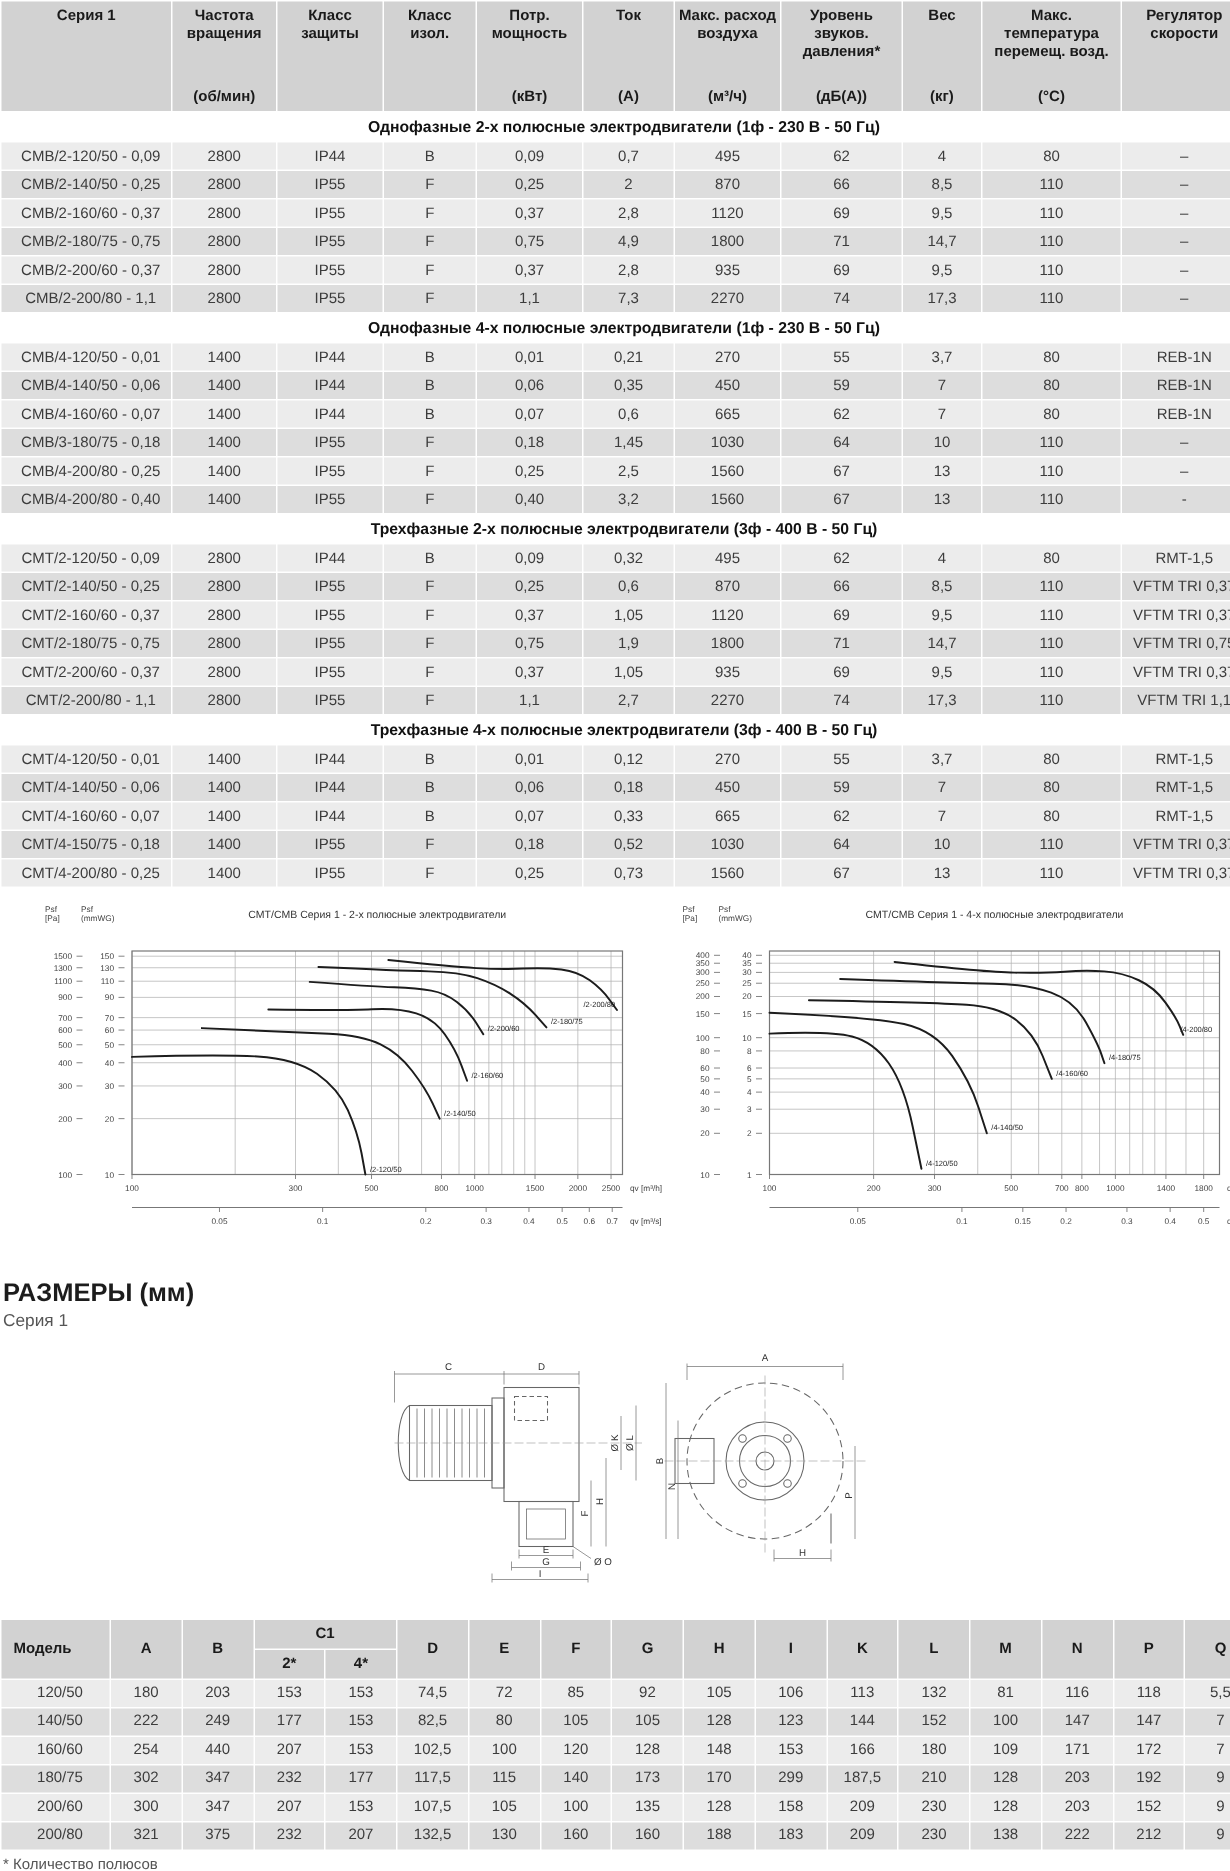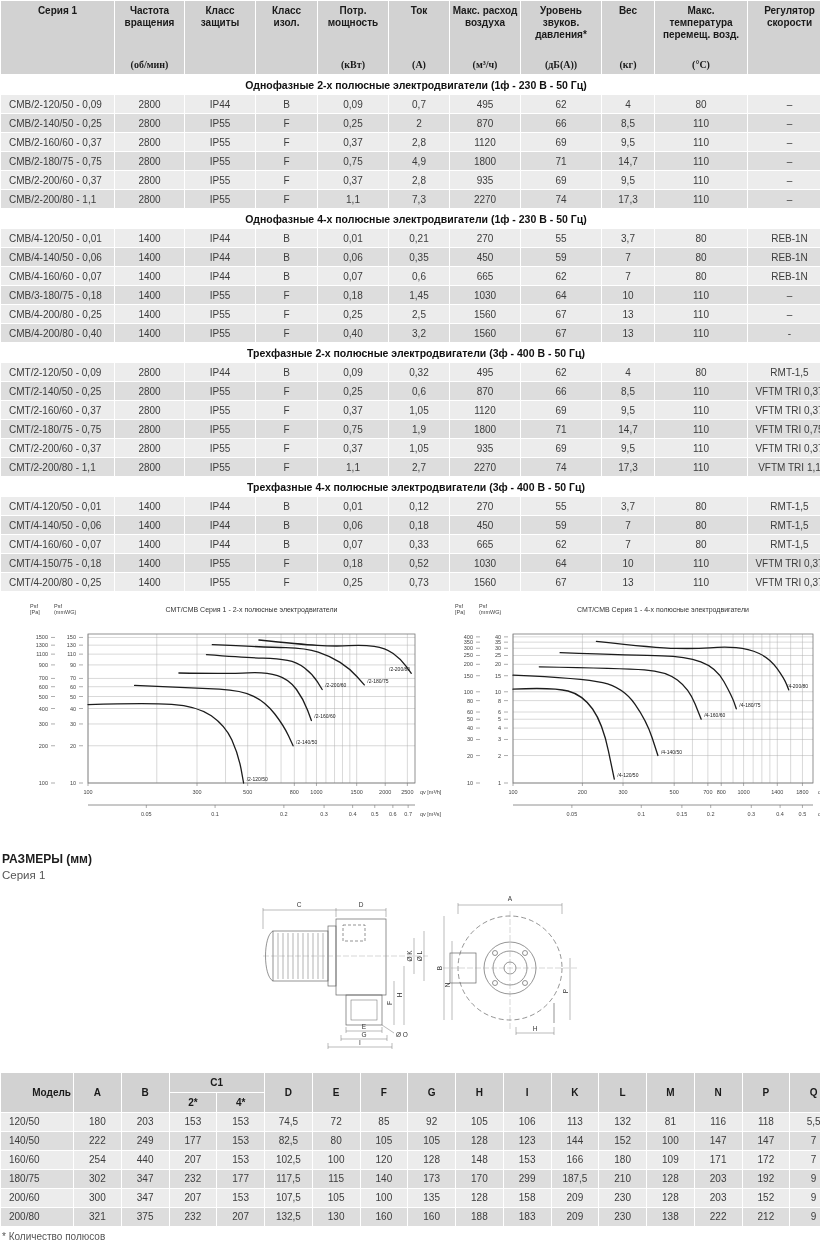--- a/index.html
+++ b/index.html
@@ -4,34 +4,34 @@
 <style>
   * { box-sizing: border-box; }
   body { margin:0; background:#fff; color:#3a3a3a; font-family:"Liberation Sans", sans-serif; }
   .page { width:656px; }
 
   table { border-collapse:separate; border-spacing:1px; }
   .spec, .dims { width:820px; font-size:10px; table-layout:fixed; }
   .spec th, .dims th { background:#d2d2d2; color:#1a1a1a; font-weight:bold; font-size:10px; padding:4px 2px 3px; vertical-align:top; line-height:1.18; }
   .spec th .hwrap { display:flex; flex-direction:column; height:66px; }
   .spec th .hwrap.center { justify-content:center; }
-  .spec th .hunit { margin-top:auto;font-family:Liberation Serif, serif; }
+  .spec th .hunit { margin-top:auto; }
   .spec td, .dims td { height:18px; text-align:center; padding:0 2px; color:#3c3c3c; }
-  .spec td.model, .dims td.model { text-align:left; padding-left:8px; }
+  .spec td.model, .dims td.model { text-align:center; padding-left:8px; }
   tr.light td { background:#ececec; }
   tr.dark td { background:#dddddd; }
   .spec tr.sec td { background:#fff; font-weight:bold; color:#111; font-size:10.5px; height:19px; }
-  .dims th.model-h { vertical-align:middle; text-align:right; padding-left:8px; }
+  .dims th.model-h { vertical-align:middle; text-align:left; padding-left:8px; }
   .dims th.mid { vertical-align:middle; }
 
   .charts { display:flex; margin-top:6px; padding-left:26px; gap:8px; }
   svg.chart { overflow:visible; display:block; }
   svg text { font-family:"Liberation Sans", sans-serif; }
 
-  .dim-head { font-size:12px; font-weight:bold; color:#1c1c1c; margin:16px 0 3px 2px; }
+  .dim-head { font-size:17px; font-weight:bold; color:#1c1c1c; margin:16px 0 3px 2px; }
   .dim-series { font-size:11.5px; color:#555; margin:0 0 2px 2px; }
   .drawing-wrap { width:330px; margin:2px 0 10px 248px; }
   .footnote { font-size:10px; color:#555; margin:4px 0 10px 2px; }
 </style>
 </head>
 <body>
 
 <div class="page">
 
   <table class="spec">

